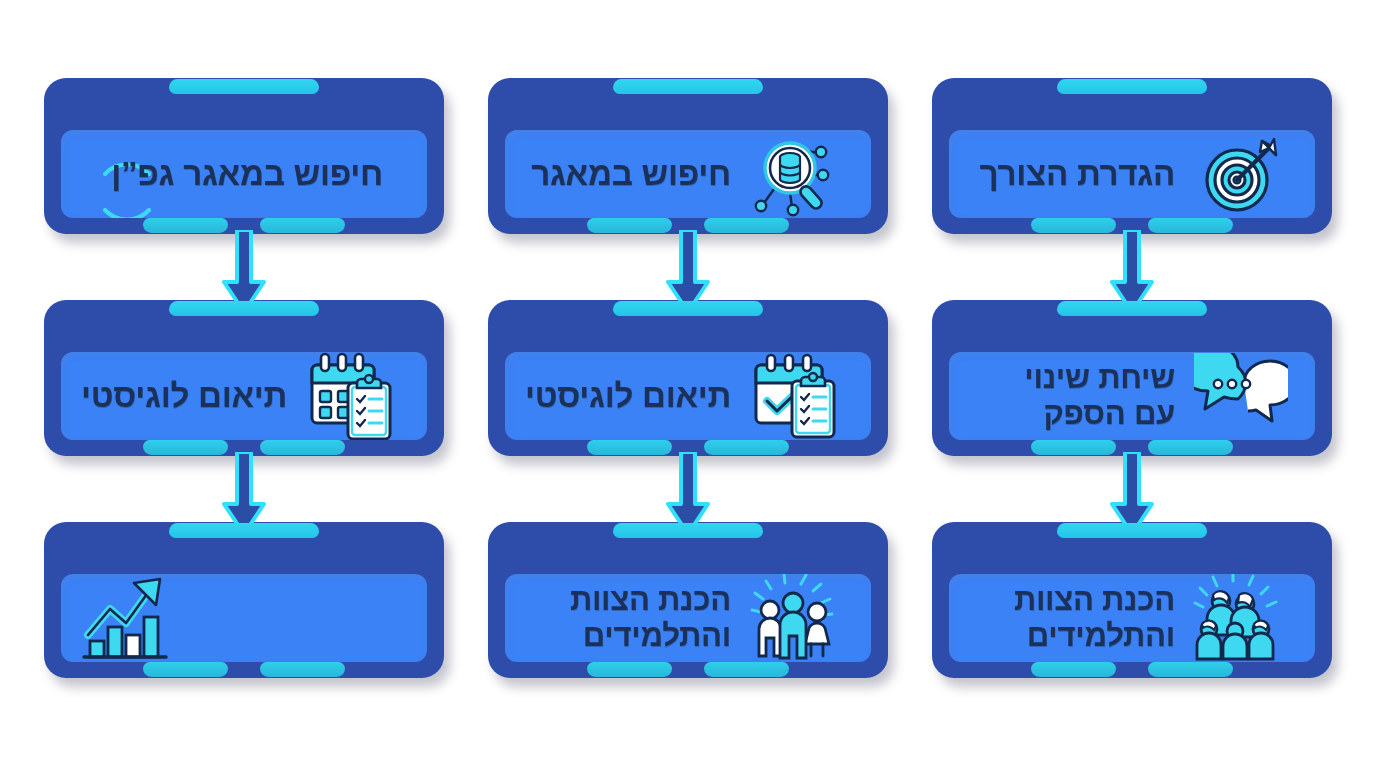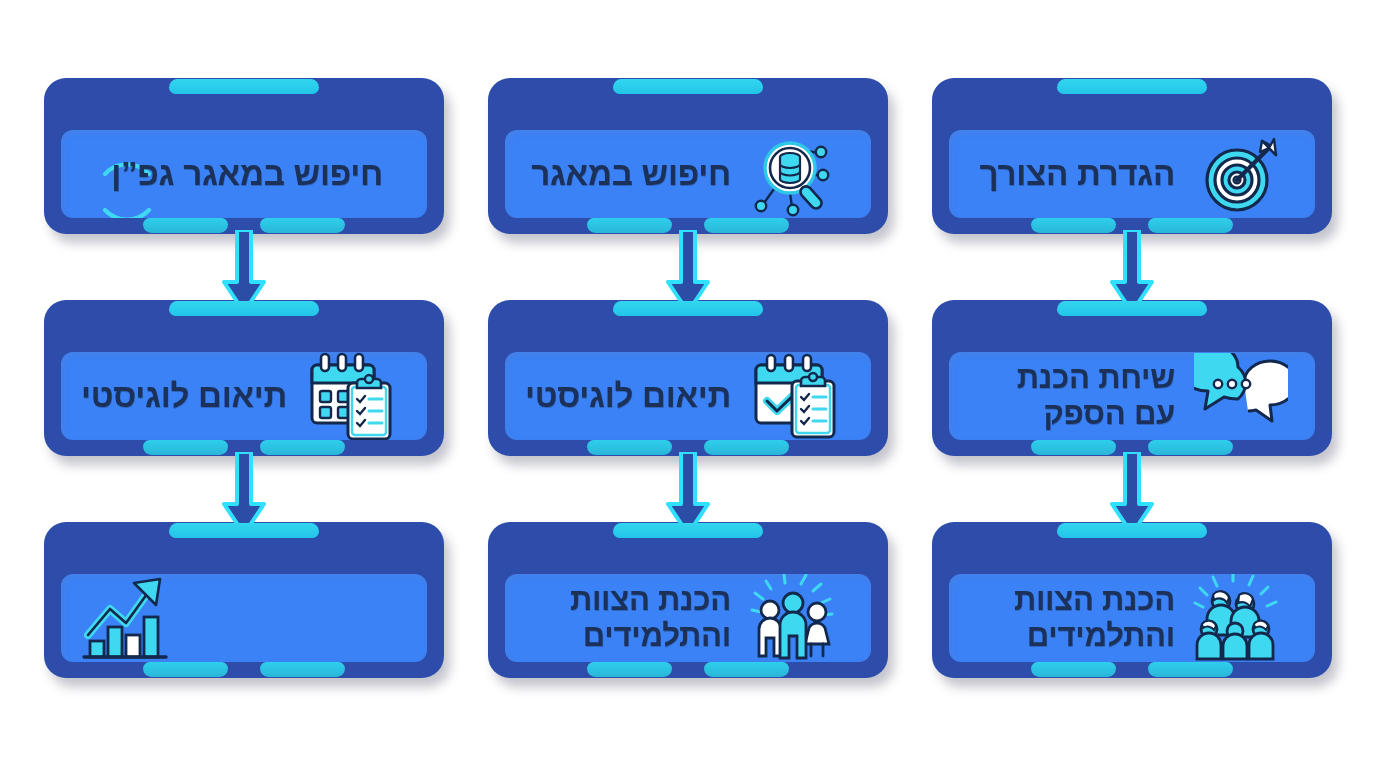--- a/index.html
+++ b/index.html
@@ -242,21 +242,21 @@
         </svg>
       </div>
     </div>
 
     <div class="card">
       <div class="frame"></div>
       <div class="tab-top"></div>
       <div class="tab-bot left"></div>
       <div class="tab-bot right"></div>
       <div class="inner">
-        <div class="label two-line">שיחת הכנת
+        <div class="label two-line">שיחת שינוי
 עם הספק</div>
         <div class="icon-wrap">
           <svg width="94" height="86" viewBox="0 0 94 86">
             <path d="M50 30 a26 22 0 1 1 26 22 l2 16 -16 -11 a40 40 0 0 1 -8 1" fill="#ffffff" stroke="#12284c" stroke-width="3" stroke-linejoin="round"></path>
             <path d="M38 8 a30 24 0 1 0 -30 24 l-3 18 19 -12 a46 46 0 0 0 14 2 a30 24 0 0 0 0 -32 z" fill="#3ed8f0" stroke="#12284c" stroke-width="3" stroke-linejoin="round" transform="translate(6,6)"></path>
             <g fill="#ffffff" stroke="#12284c" stroke-width="2.4">
               <circle cx="24" cy="31" r="4.2"></circle>
               <circle cx="38" cy="31" r="4.2"></circle>
               <circle cx="52" cy="31" r="4.2"></circle>
             </g>

